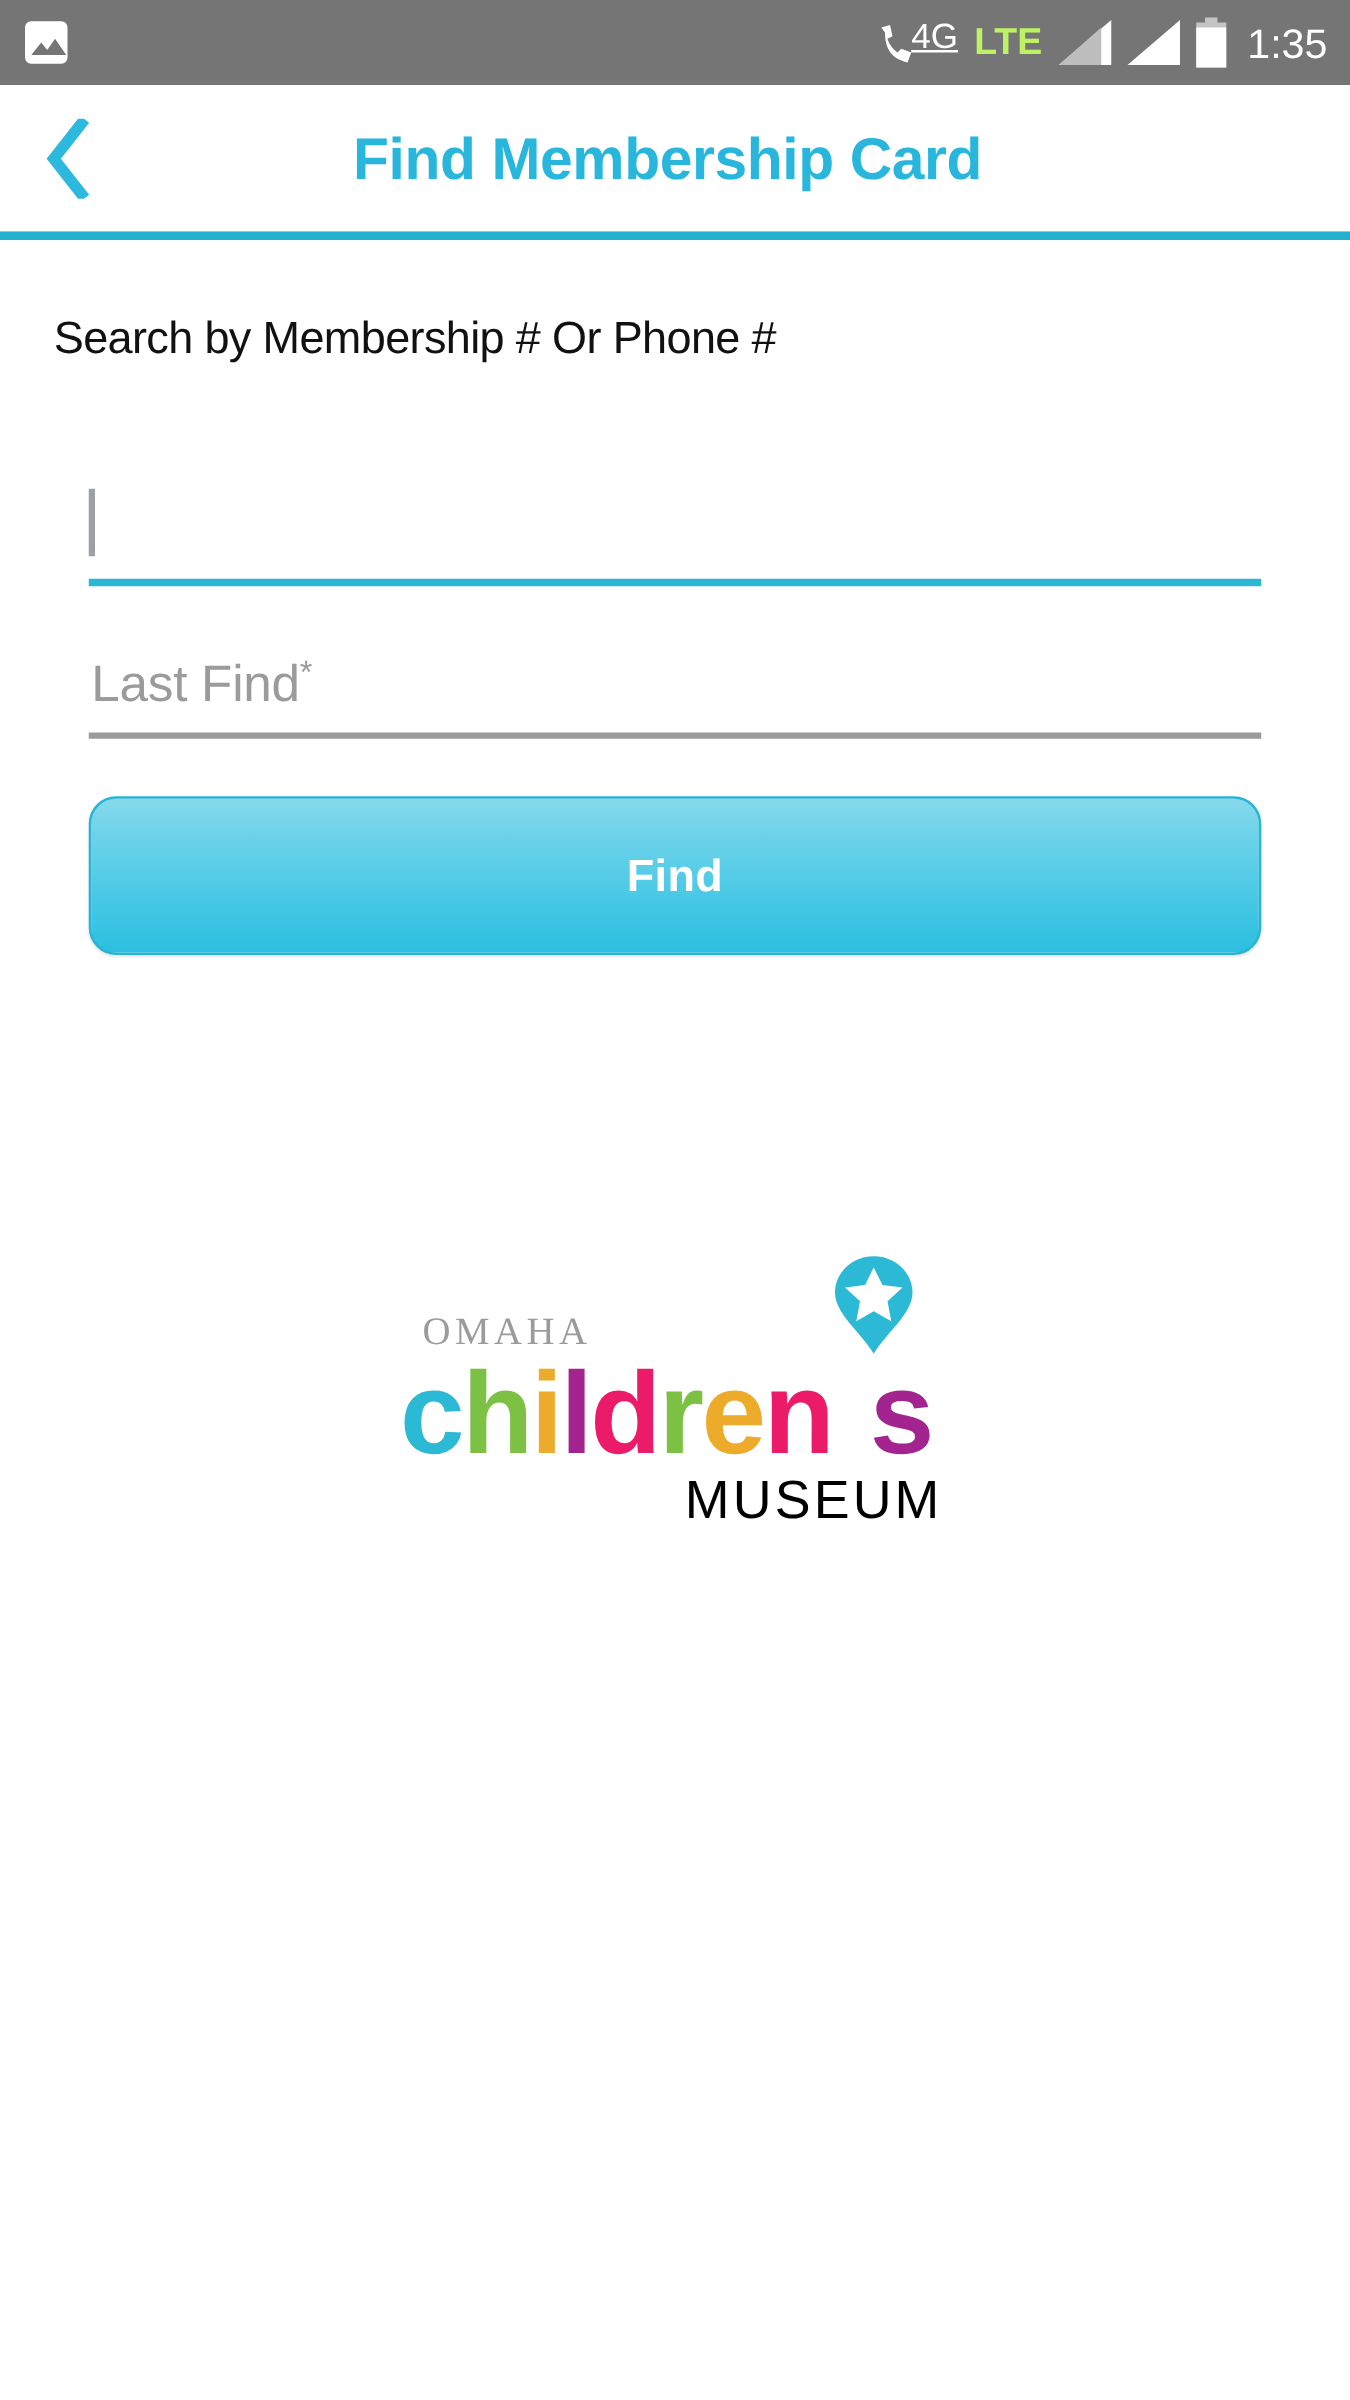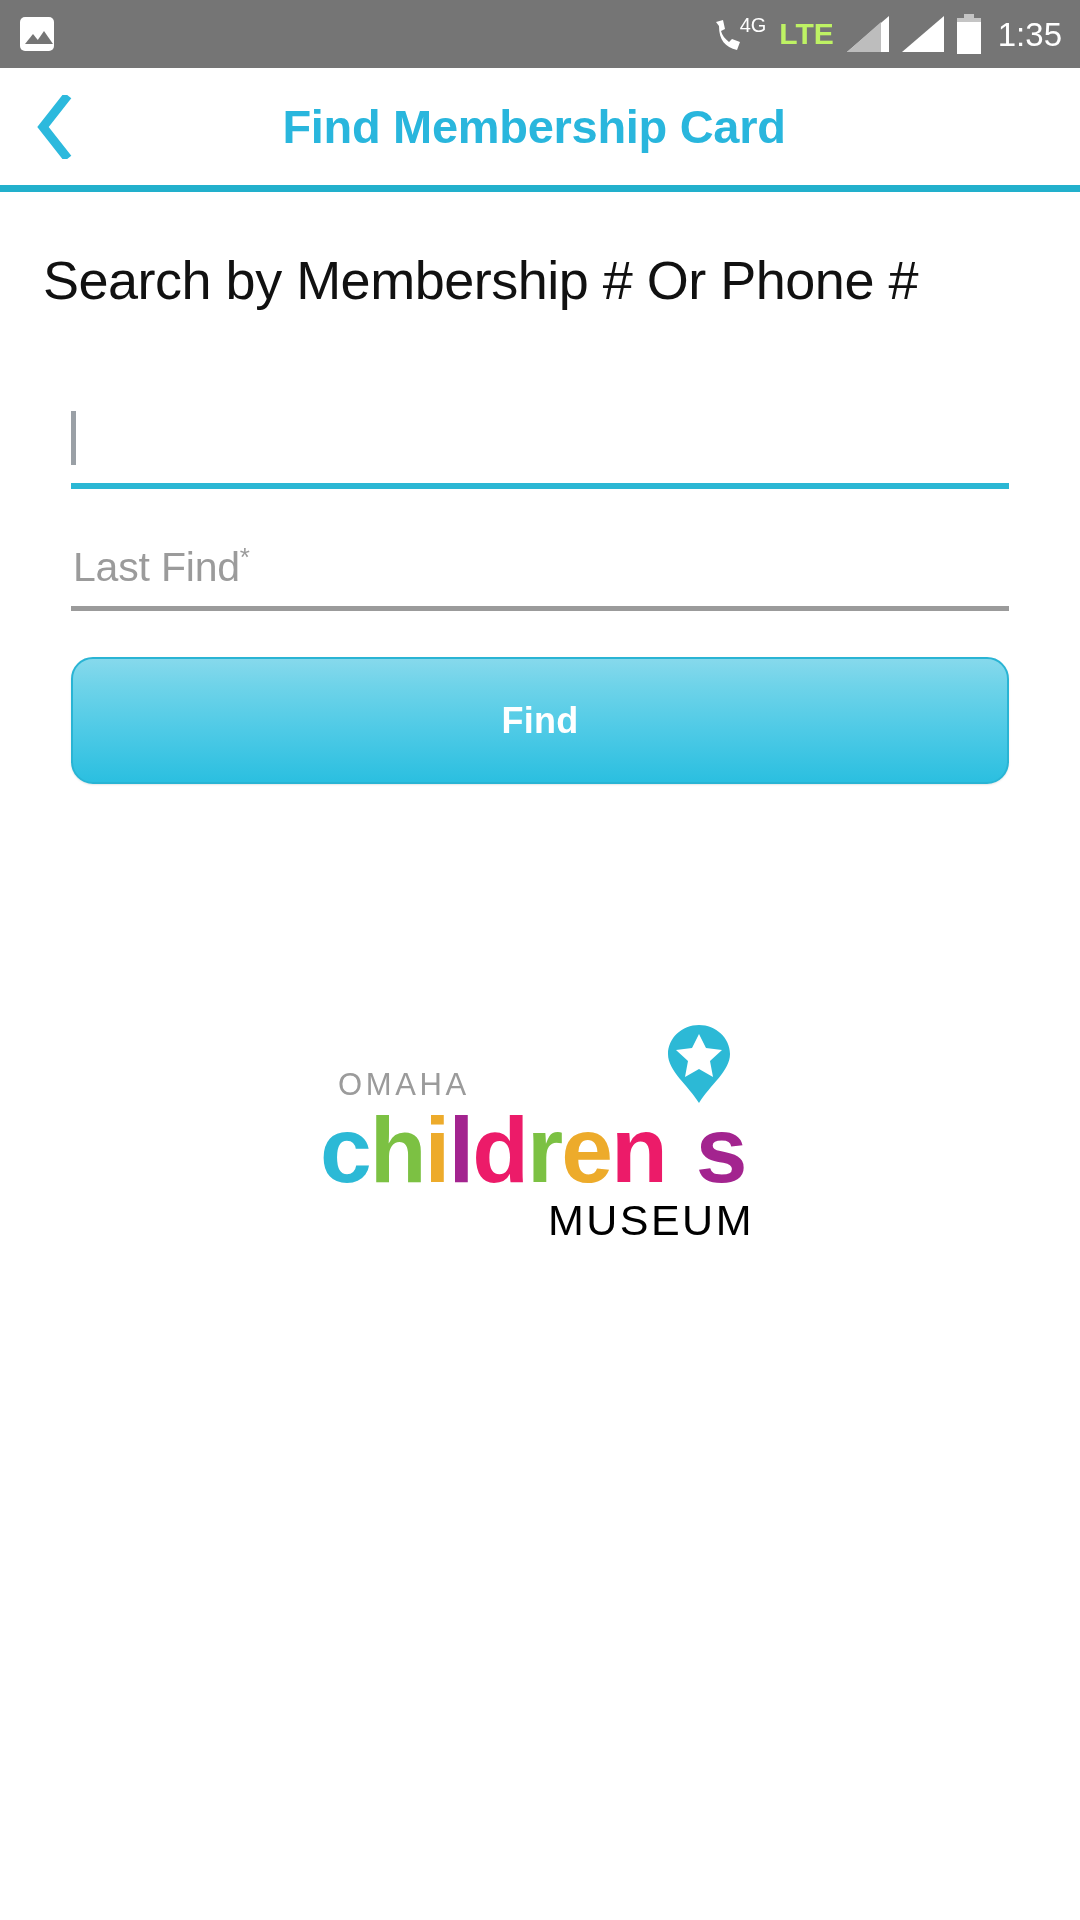--- a/index.html
+++ b/index.html
@@ -77,26 +77,27 @@
   
   .icon-phone4g {
     display: flex;
     align-items: flex-start;
     position: relative;
     height: 40px;
   }
   .icon-phone4g svg { display: block; }
   .label-4g {
     color: #ffffff;
-    font-size: 20px;
+    font-size: 28px;
     font-weight: 400;
     line-height: 1;
     margin-left: -3px;
     margin-top: 1px;
     font-family: "Liberation Sans", sans-serif;
+    text-decoration: underline;
   }
 
   .label-lte {
     color: #bef264;
     font-size: 30px;
     font-weight: bold;
     letter-spacing: 0px;
     line-height: 1;
   }
 
@@ -196,21 +197,21 @@
     flex: 1 1 auto;
     background: #ffffff;
     padding: 0 43px;
     display: flex;
     flex-direction: column;
     overflow: hidden;
   }
 
   .section-heading {
     margin-top: 57px;
-    font-size: 54px;
+    font-size: 36px;
     color: #111111;
     font-weight: 400;
     letter-spacing: -0.5px;
   }
 
   .form {
     margin-top: 56px;
     padding: 0 28px;
   }
 
@@ -289,20 +290,21 @@
     width: 440px;
   }
   .logo-omaha {
     font-size: 31px;
     color: #9b9b9b;
     letter-spacing: 3.6px;
     text-align: left;
     padding-left: 18px;
     font-weight: 400;
     line-height: 1;
+    font-family: Liberation Serif, serif;
   }
   .logo-childrens {
     margin-top: 4px;
     font-size: 93px;
     font-weight: bold;
     line-height: 1;
     letter-spacing: -2px;
     display: flex;
     align-items: baseline;
     justify-content: flex-start;

